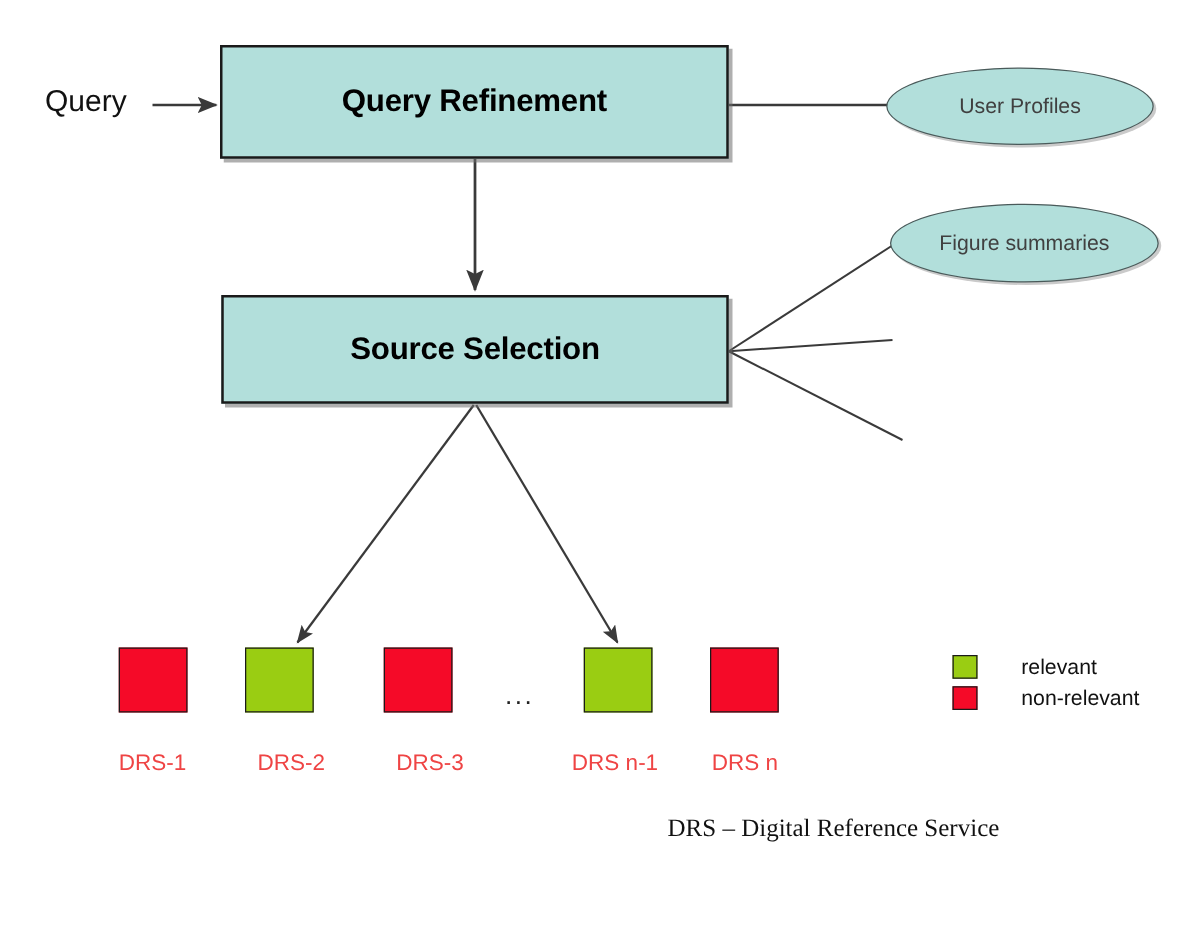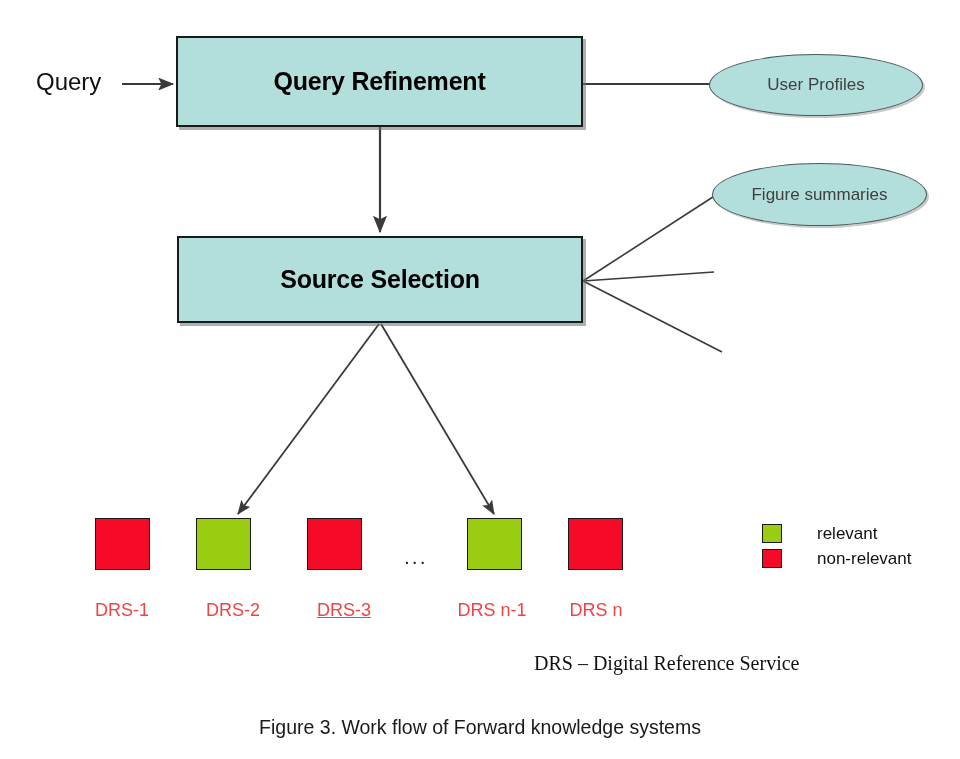--- a/index.html
+++ b/index.html
@@ -159,32 +159,31 @@
   <div class="drs-square" style="left:95px; top:518px; background:#f50a28;"></div>
   <div class="drs-square" style="left:196px; top:518px; background:#9acd12;"></div>
   <div class="drs-square" style="left:307px; top:518px; background:#f50a28;"></div>
   <div class="drs-square" style="left:467px; top:518px; background:#9acd12;"></div>
   <div class="drs-square" style="left:568px; top:518px; background:#f50a28;"></div>
 
   <div class="ellipsis-dots" style="left:404px; top:545px;">...</div>
 
   <div class="drs-label" style="left:122px; top:600px;">DRS-1</div>
   <div class="drs-label" style="left:233px; top:600px;">DRS-2</div>
-  <div class="drs-label" style="left:344px; top:600px;text-decoration:underline;">DRS-3</div>
+  <div class="drs-label" style="left:344px; top:600px;">DRS-3</div>
   <div class="drs-label" style="left:492px; top:600px;">DRS n-1</div>
   <div class="drs-label" style="left:596px; top:600px;">DRS n</div>
 
   <div class="legend">
     <div class="legend-row">
       <span class="legend-swatch" style="background:#9acd12;"></span>
       <span class="legend-text">relevant</span>
     </div>
     <div class="legend-row">
       <span class="legend-swatch" style="background:#f50a28;"></span>
       <span class="legend-text">non-relevant</span>
     </div>
   </div>
 
   <div class="footnote" style="left:534px; top:652px;">DRS – Digital Reference Service</div>
 
-  <div class="figure-caption" style="top:716px;">Figure 3. Work flow of Forward knowledge systems</div>
 
 </div>
 
 </body></html>

